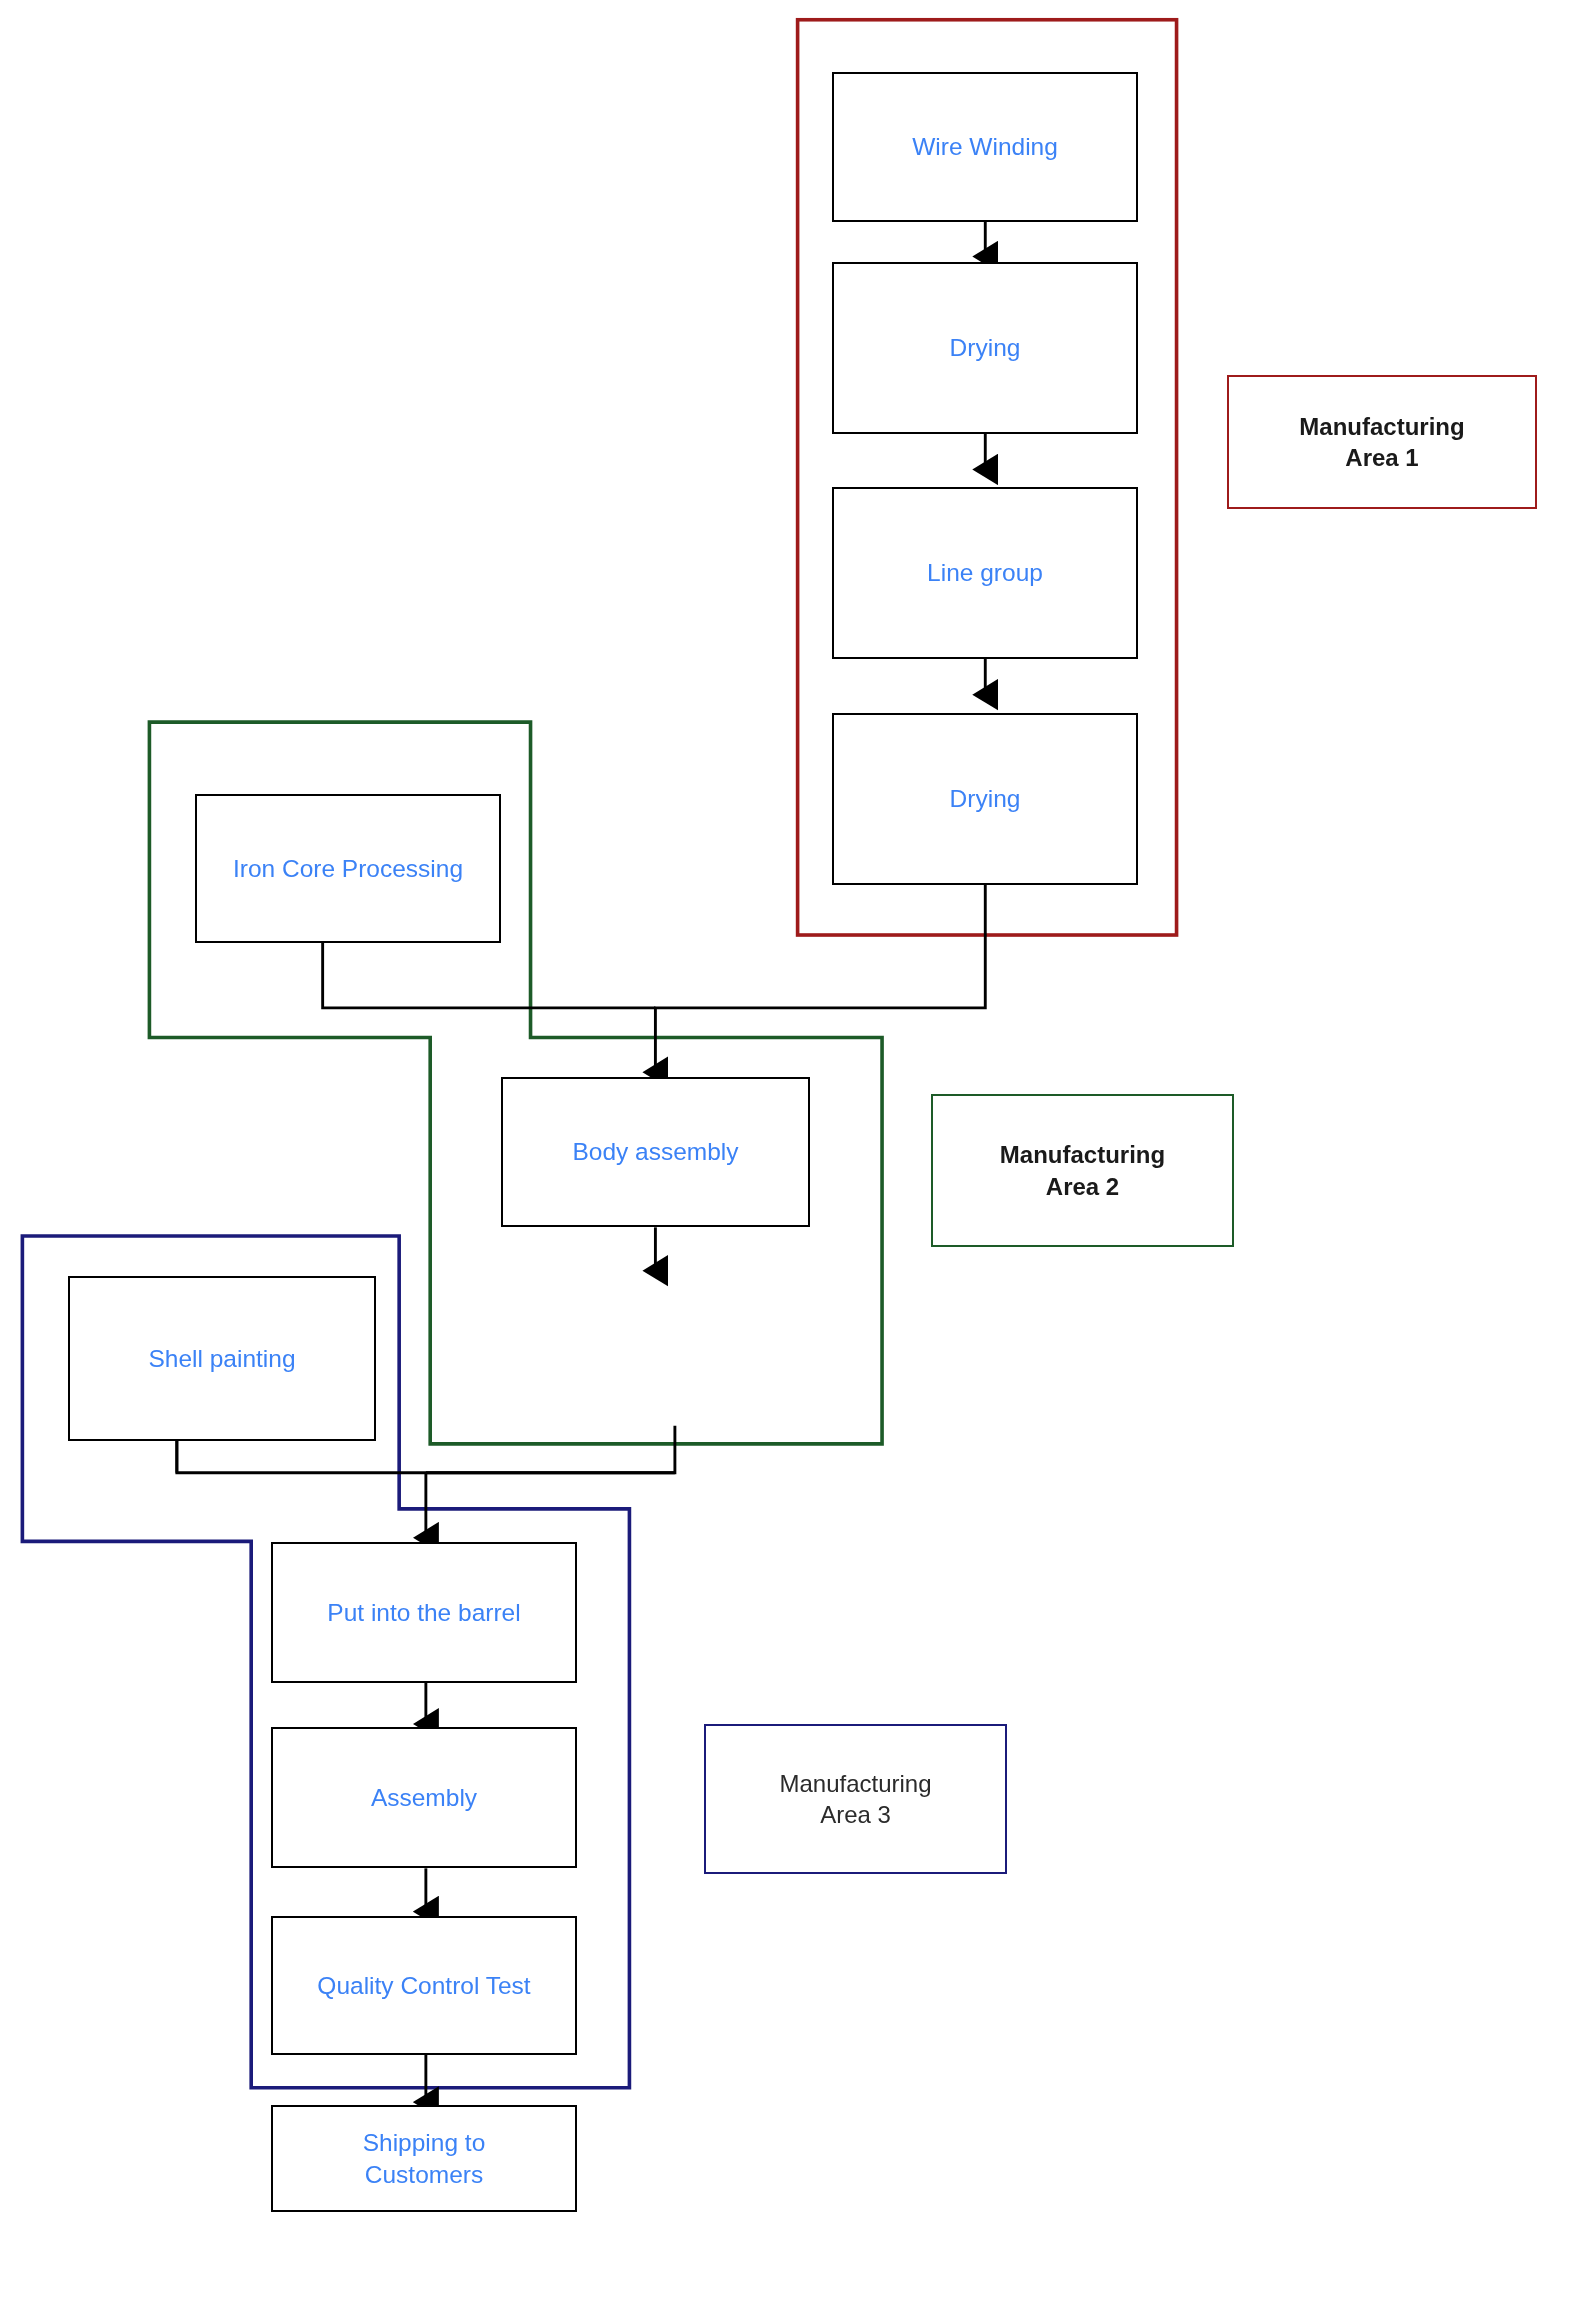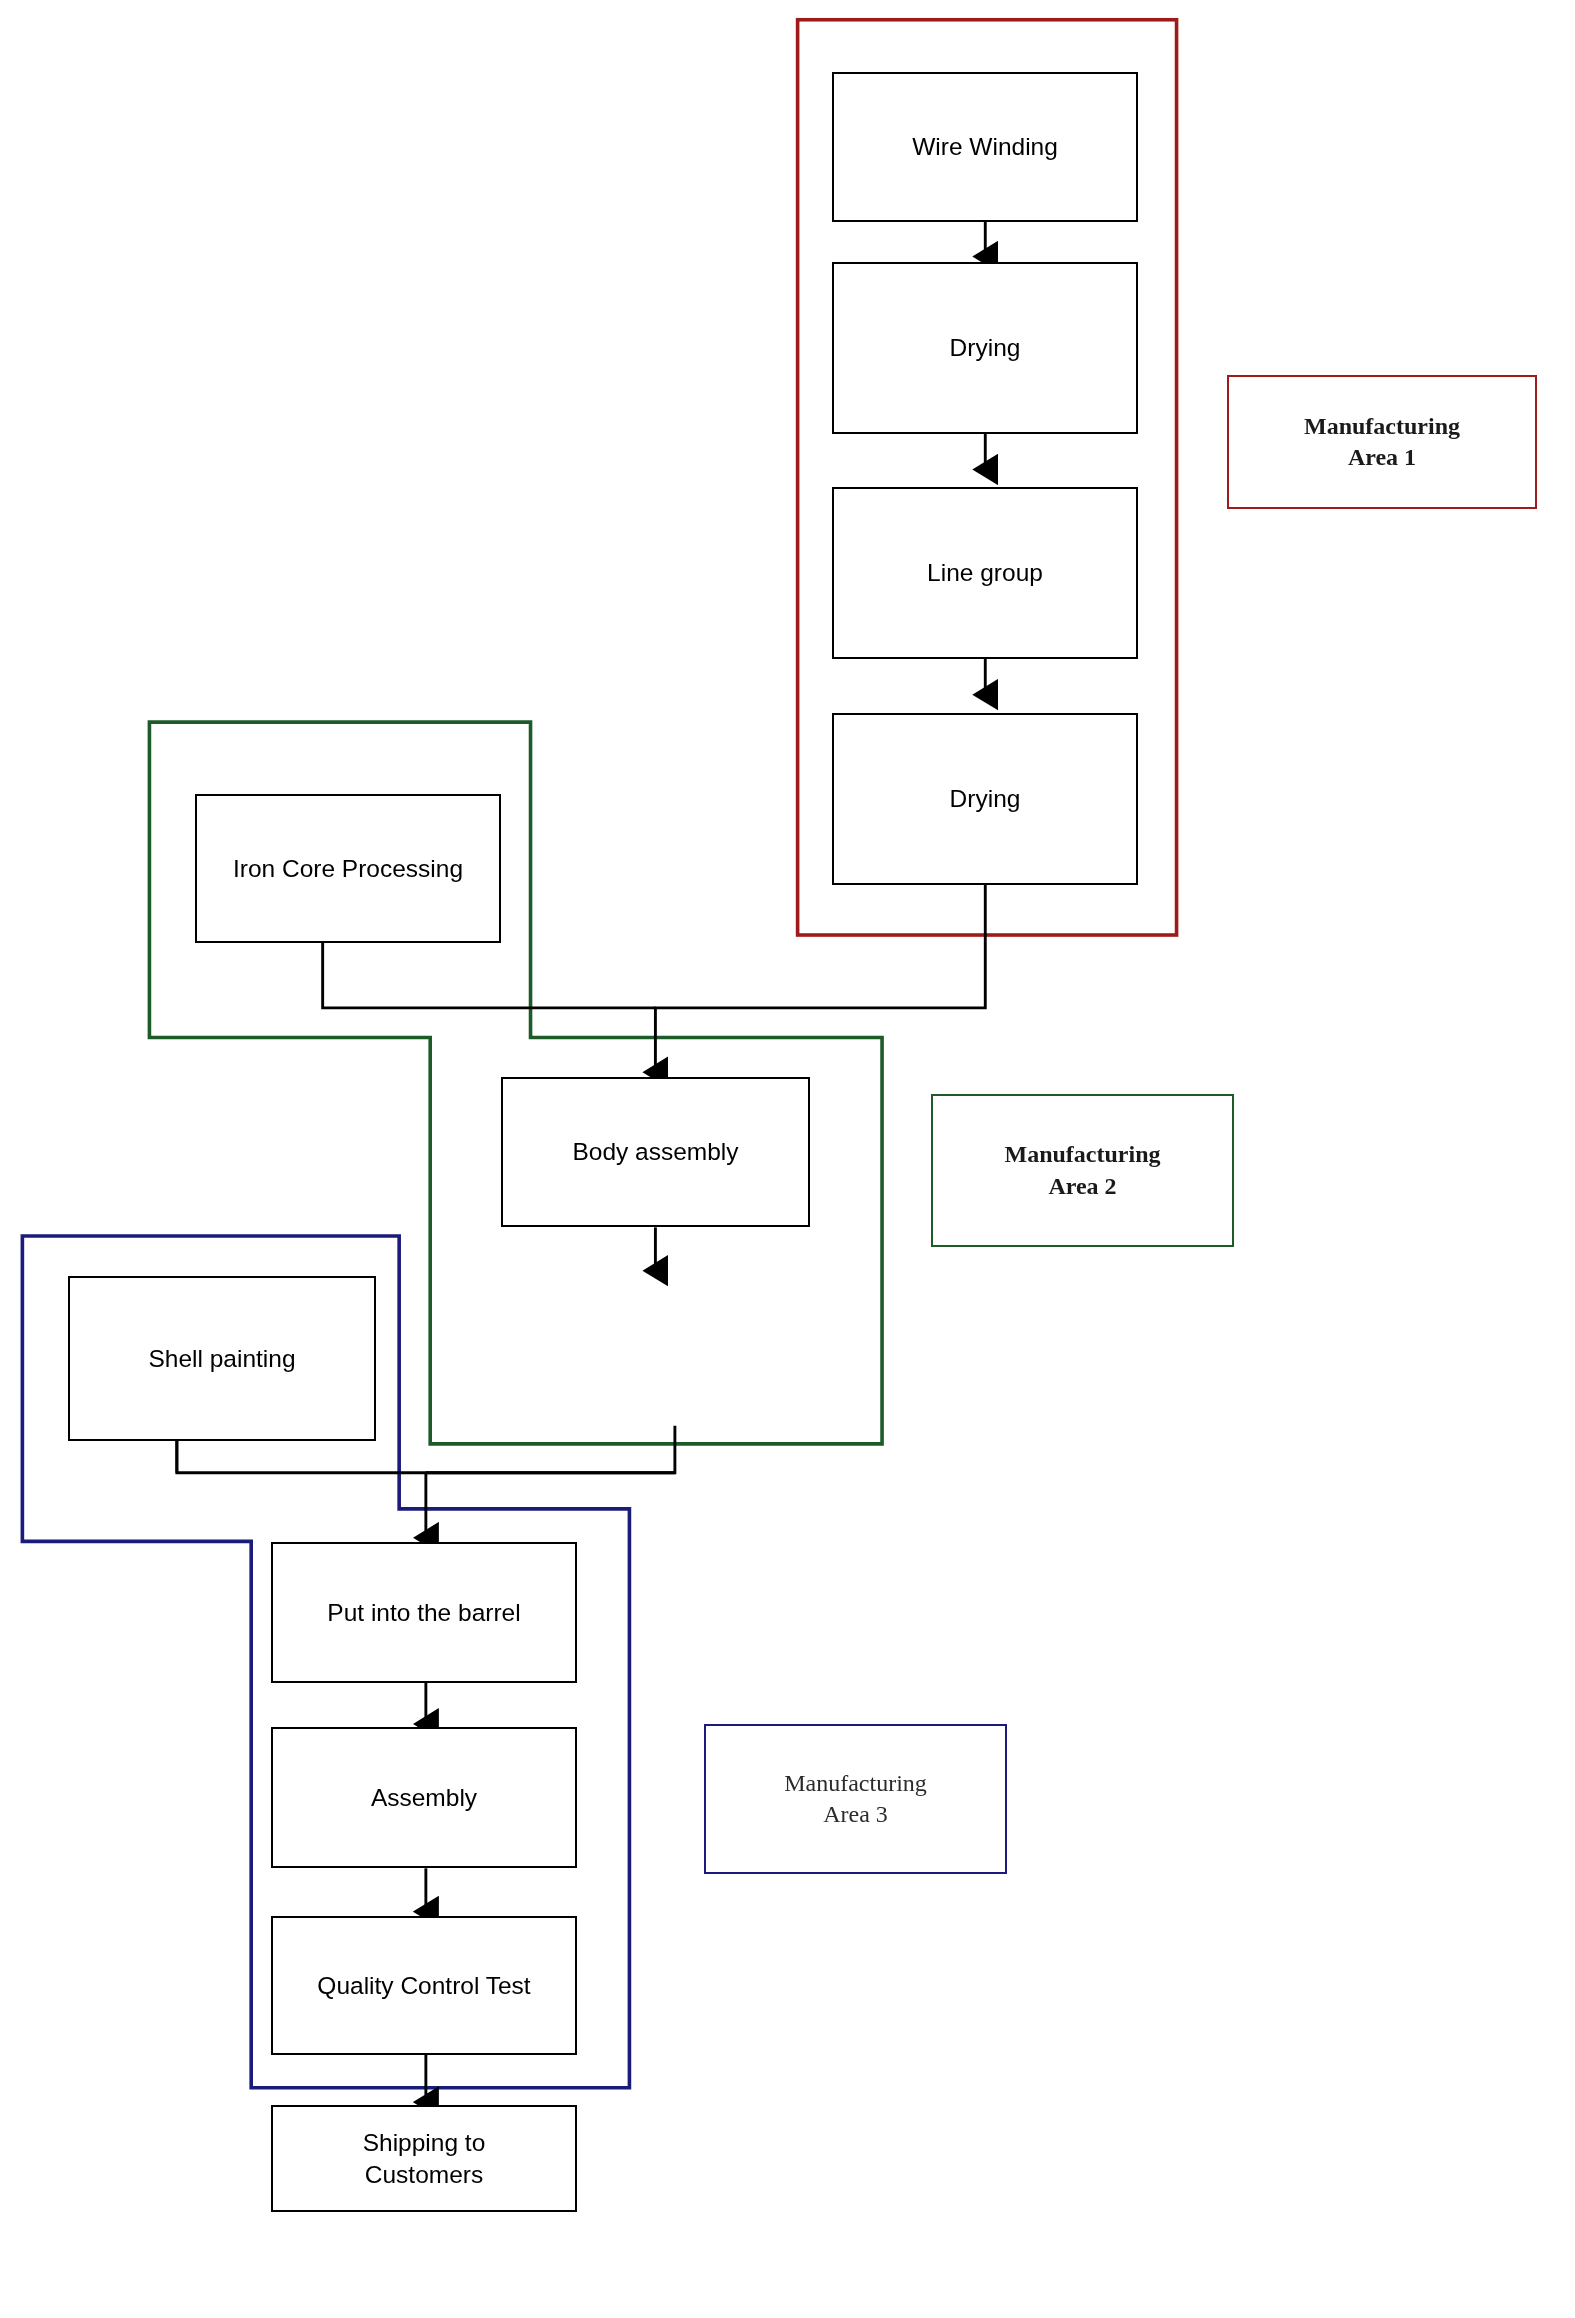--- a/index.html
+++ b/index.html
@@ -26,38 +26,38 @@
   }
   .node-box {
     position: absolute;
     box-sizing: border-box;
     border: 2.2px solid #000000;
     background: #ffffff;
     display: flex;
     align-items: center;
     justify-content: center;
     text-align: center;
-    color: #000000;
+    color: #3b82f6;
     font-size: 24.5px;
     line-height: 1.28;
     font-family: "Liberation Sans", sans-serif;
     padding: 2.9px 7.2px;
   }
   .legend-box {
     position: absolute;
     box-sizing: border-box;
     border: 2.2px solid #000000;
     background: #ffffff;
     display: flex;
     align-items: center;
     justify-content: center;
     text-align: center;
     font-size: 24px;
     line-height: 1.3;
-    font-family: Liberation Serif, serif;
+    font-family: Liberation Sans, sans-serif;
     white-space: pre-line;
   }
   .legend-red {
     border-color: #9e1b1b;
     color: #1a1a1a;
     font-weight: bold;
   }
   .legend-green {
     border-color: #1d5b28;
     color: #1a1a1a;

